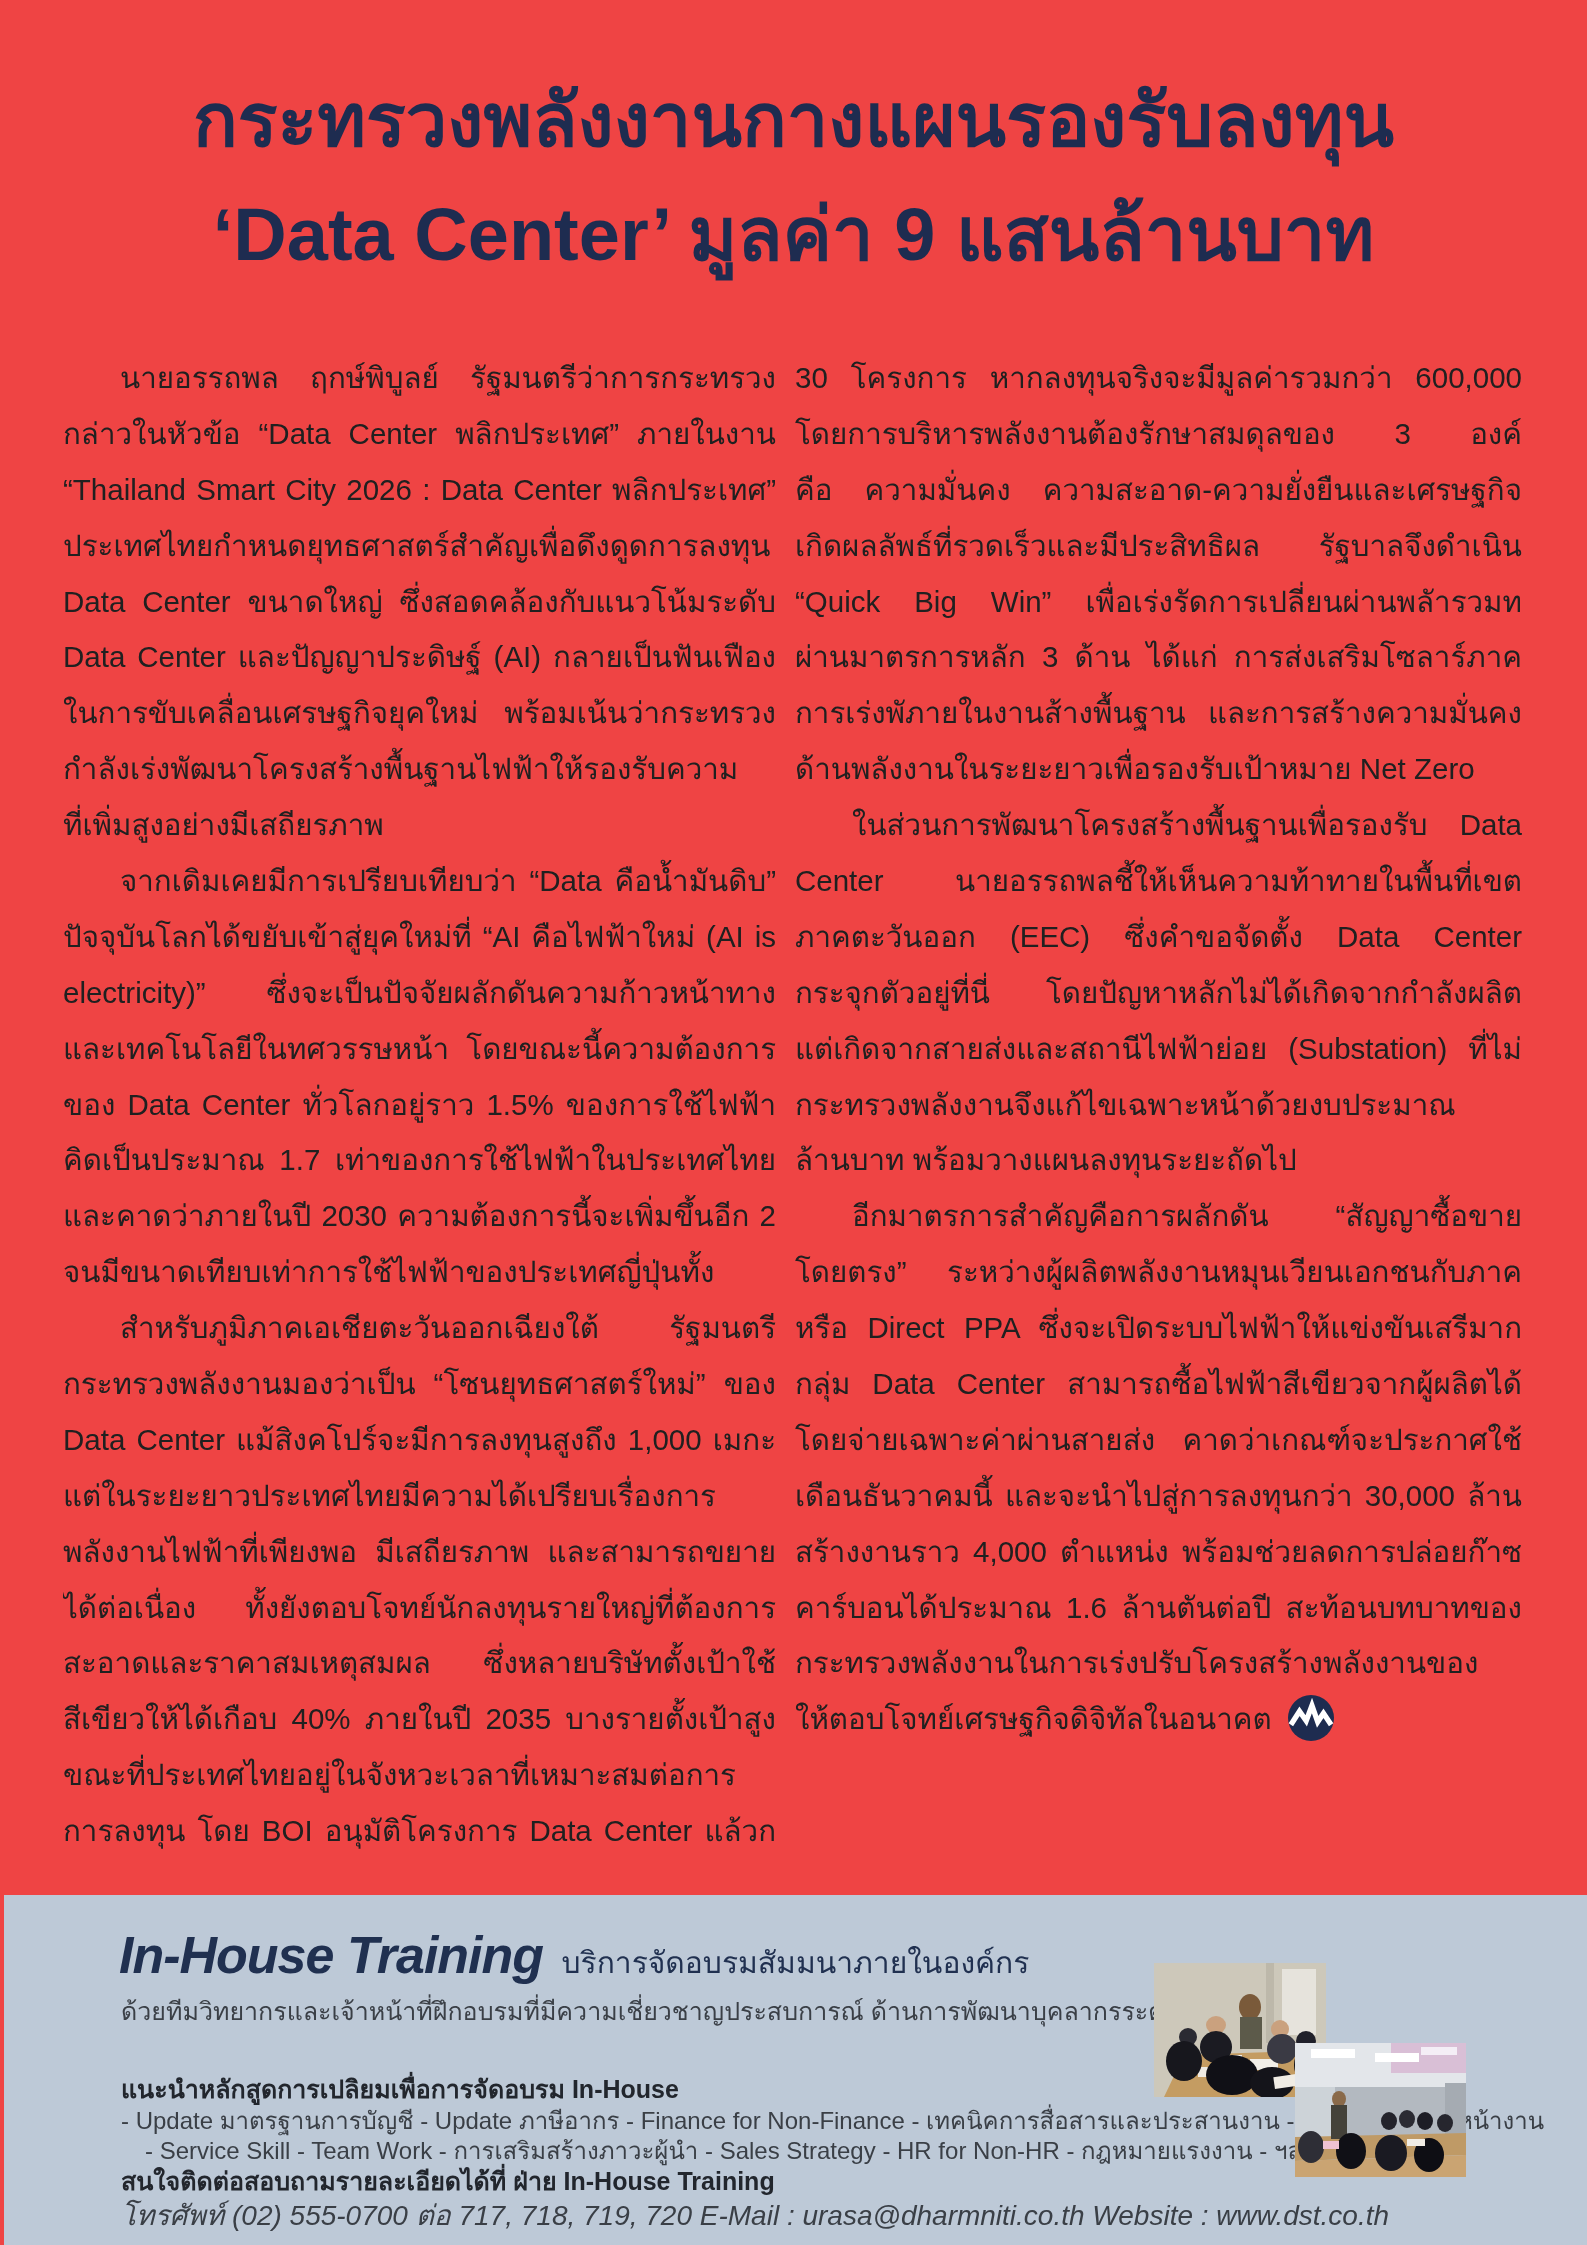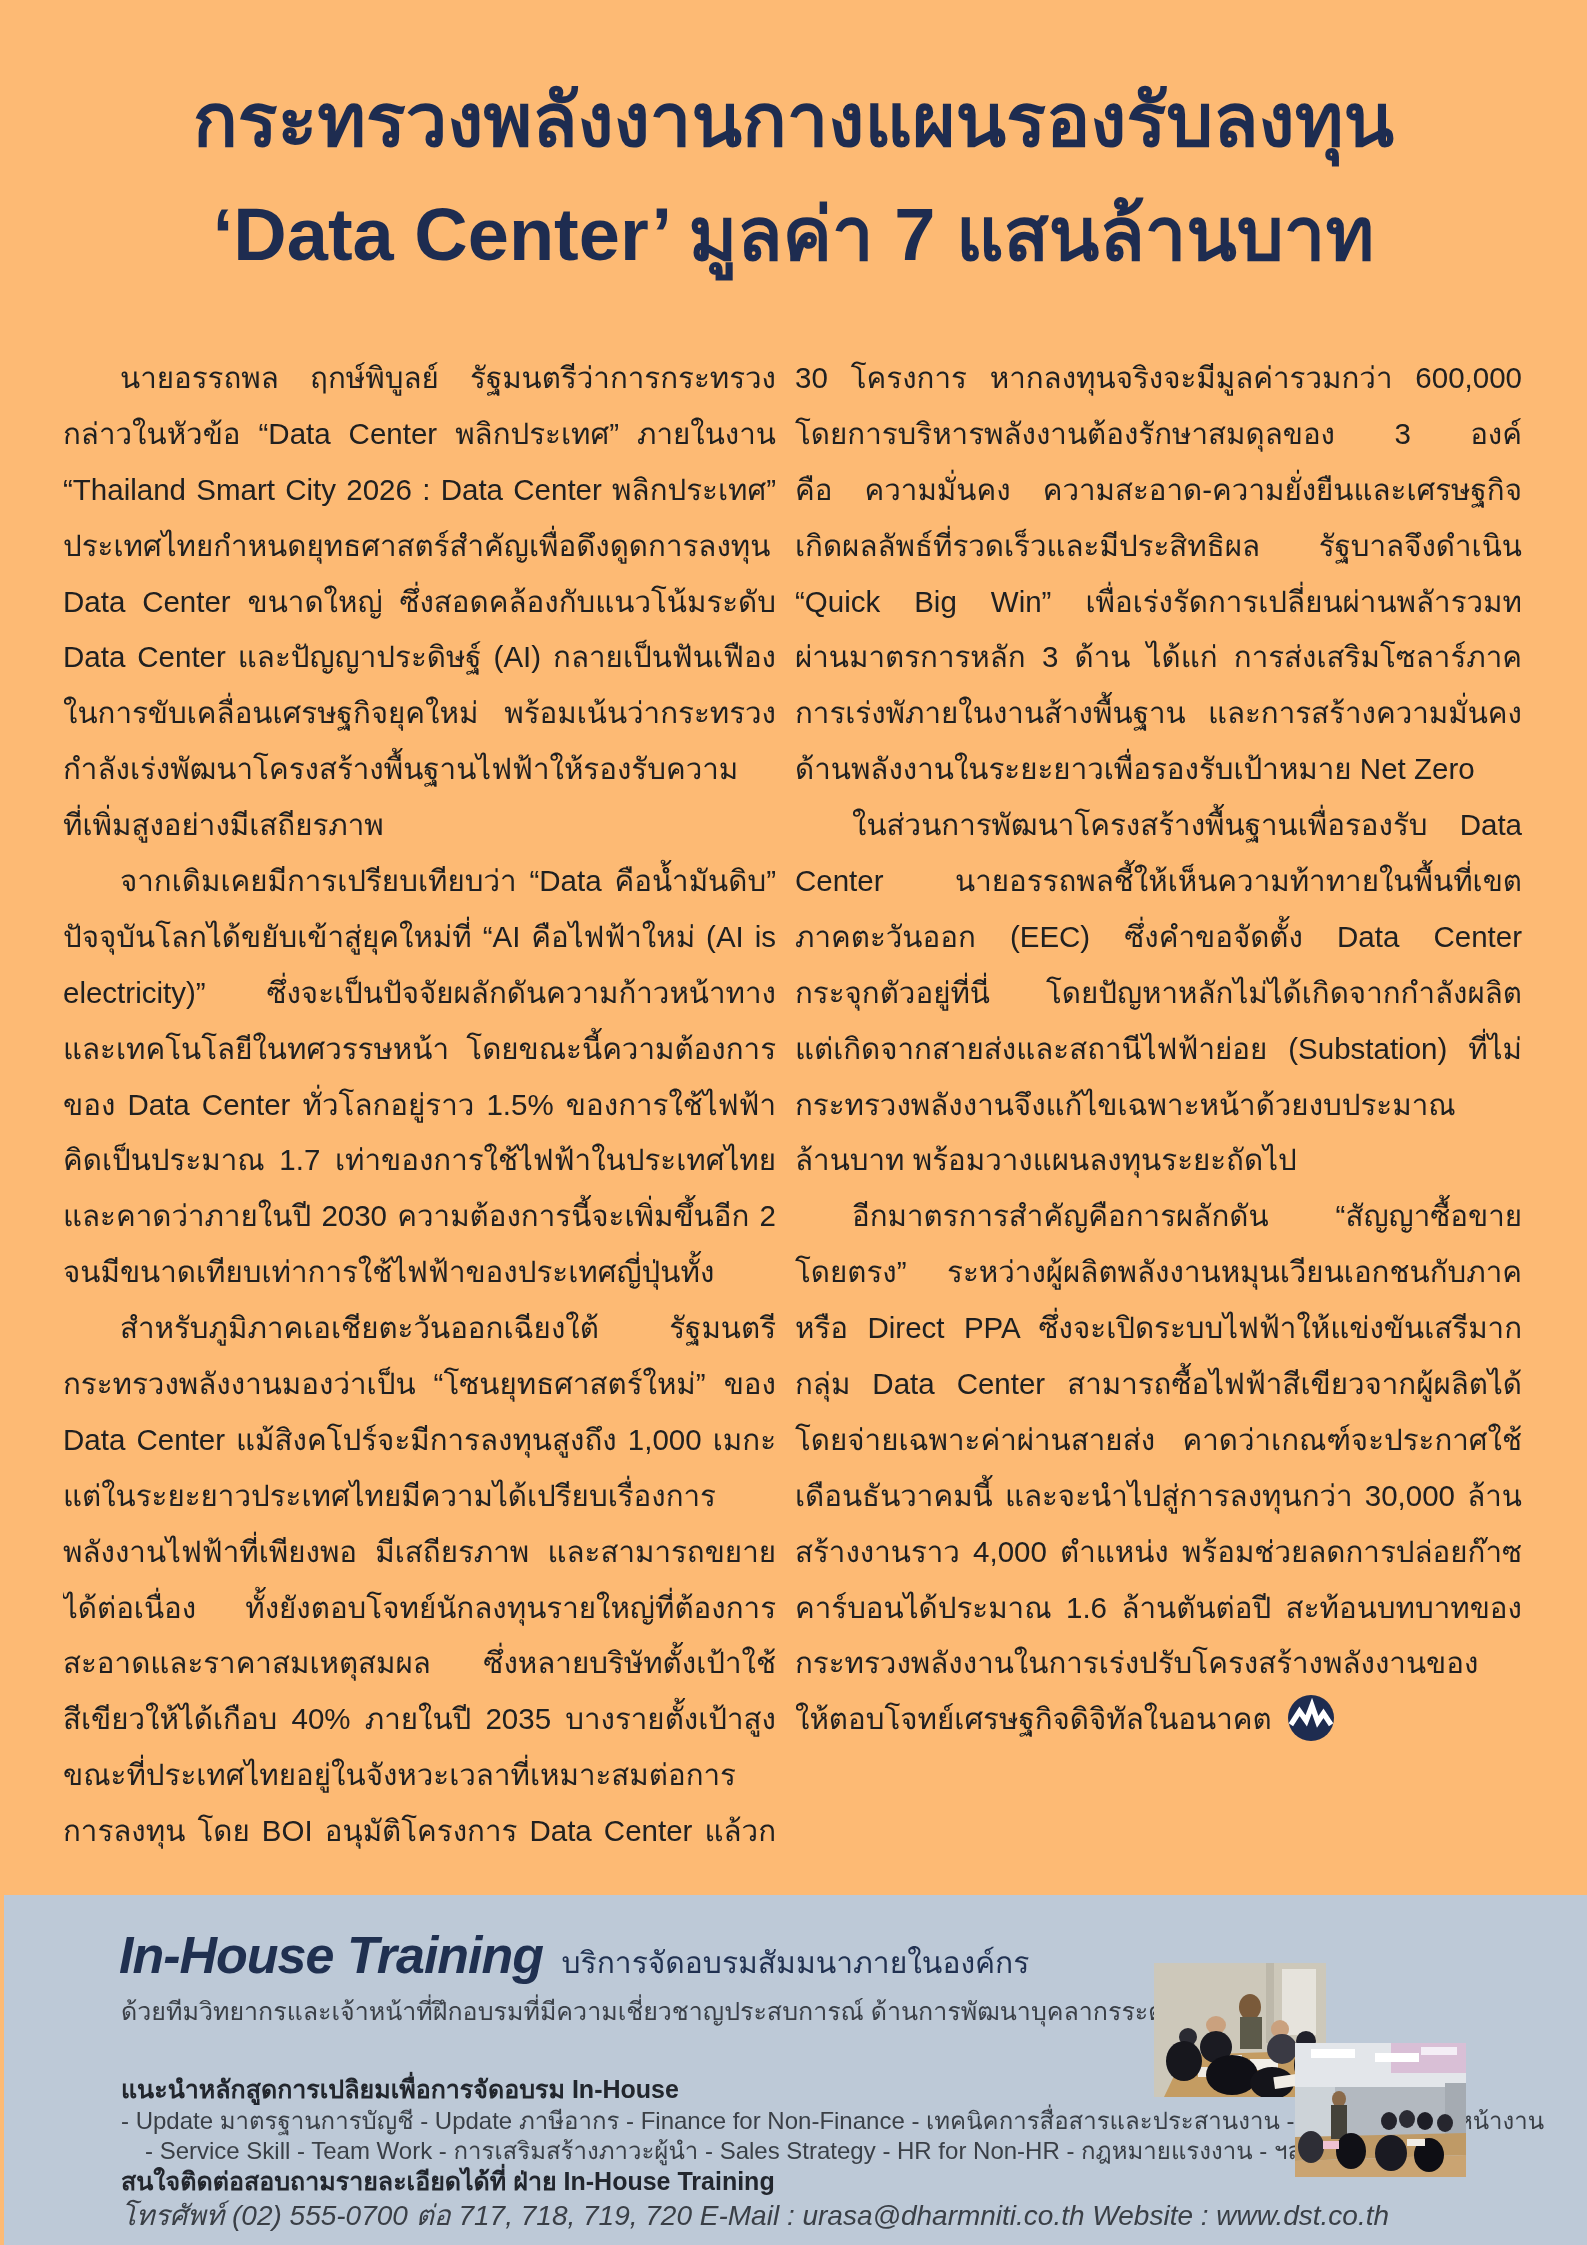--- a/index.html
+++ b/index.html
@@ -1,17 +1,17 @@
 <!DOCTYPE html>
 <html><head>
 <meta charset="utf-8">
 <style>
   html,body{margin:0;padding:0;background:#888;}
   .page{
-    position:relative;width:1587px;height:2245px;background:#fdba74;
+    position:relative;width:1587px;height:2245px;background:#ef4444;
     overflow:hidden;font-family:"Liberation Sans",sans-serif;
   }
   
   .title{
     position:absolute;left:0;top:64px;width:100%;text-align:center;
     color:#1e2c50;font-weight:700;font-size:74px;line-height:114px;
   }
   
   .col{position:absolute;top:350px;font-size:29.5px;color:#202020;}
   #left-col{left:63px;width:713px;}
@@ -50,21 +50,21 @@
   #photo2{left:1291px;top:148px;width:171px;height:134px;z-index:2;}
   .photo svg{display:block;width:100%;height:100%;}
 </style>
 </head>
 <body>
 
 <div class="page">
 
   <div class="title" style="color: rgb(30, 44, 80);">
     <div>กระทรวงพลังงานกางแผนรองรับลงทุน</div>
-    <div>‘Data Center’ มูลค่า 7 แสนล้านบาท</div>
+    <div>‘Data Center’ มูลค่า 9 แสนล้านบาท</div>
   </div>
 
   <div>
     <div class="col" id="left-col" style="color: rgb(32, 32, 32);">
         <div class="bline indent">นายอรรถพล ฤกษ์พิบูลย์ รัฐมนตรีว่าการกระทรวงพลังงาน</div>
         <div class="bline">กล่าวในหัวข้อ “Data Center พลิกประเทศ” ภายในงานสัมมนา</div>
         <div class="bline">“Thailand Smart City 2026 : Data Center พลิกประเทศ” ว่า</div>
         <div class="bline">ประเทศไทยกำหนดยุทธศาสตร์สำคัญเพื่อดึงดูดการลงทุนด้าน</div>
         <div class="bline">Data Center ขนาดใหญ่ ซึ่งสอดคล้องกับแนวโน้มระดับโลกที่</div>
         <div class="bline">Data Center และปัญญาประดิษฐ์ (AI) กลายเป็นฟันเฟืองหลัก</div>

